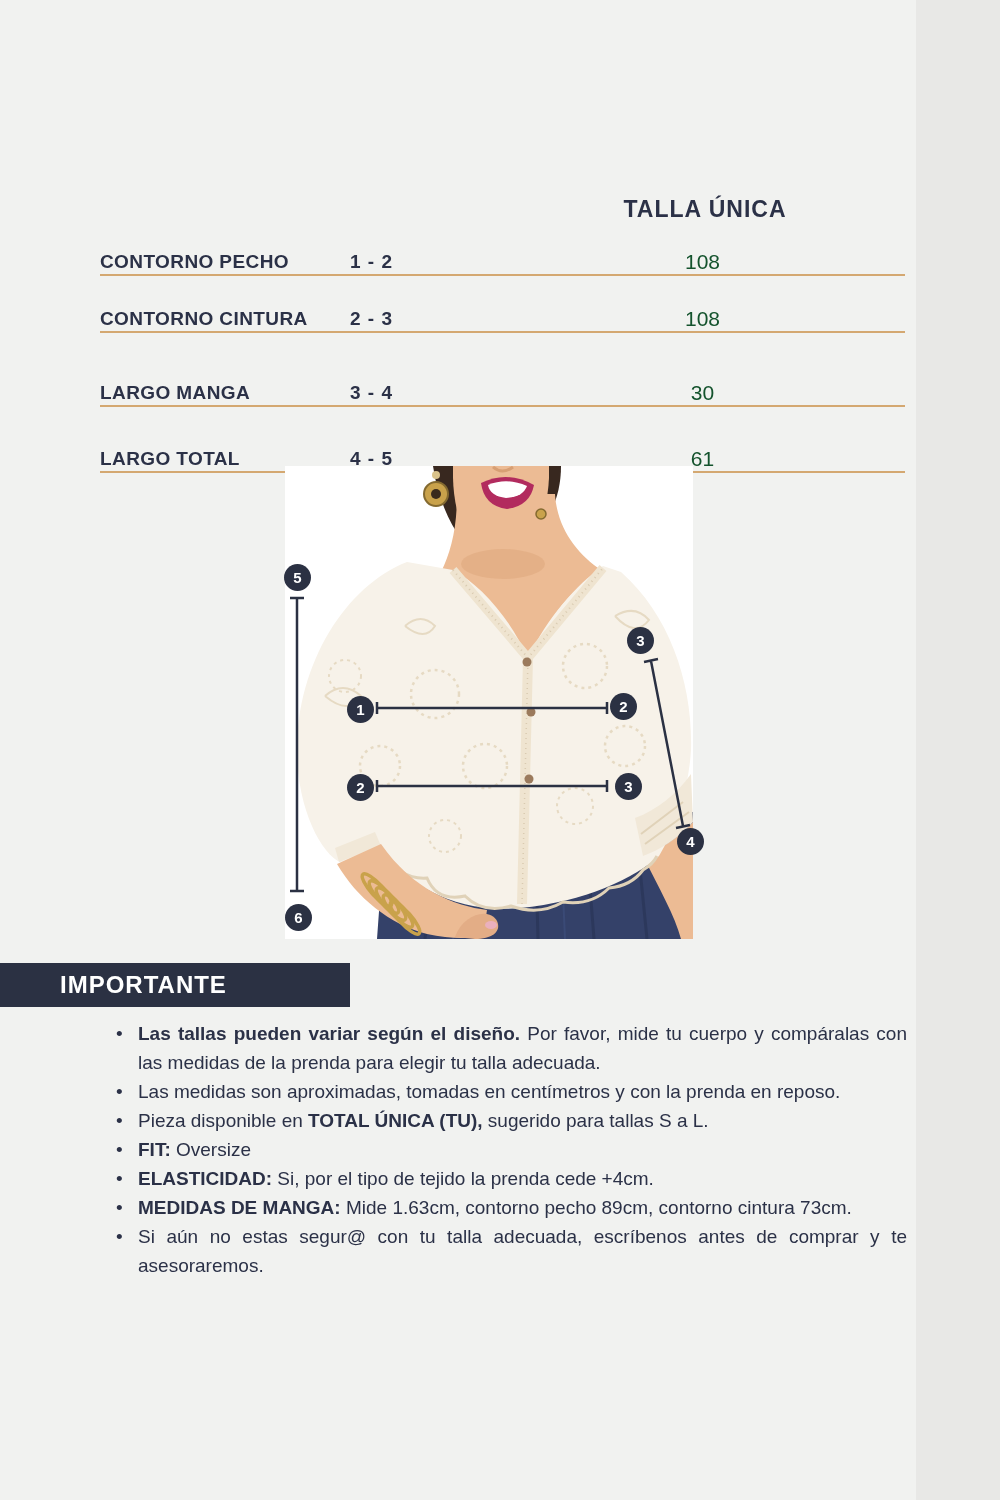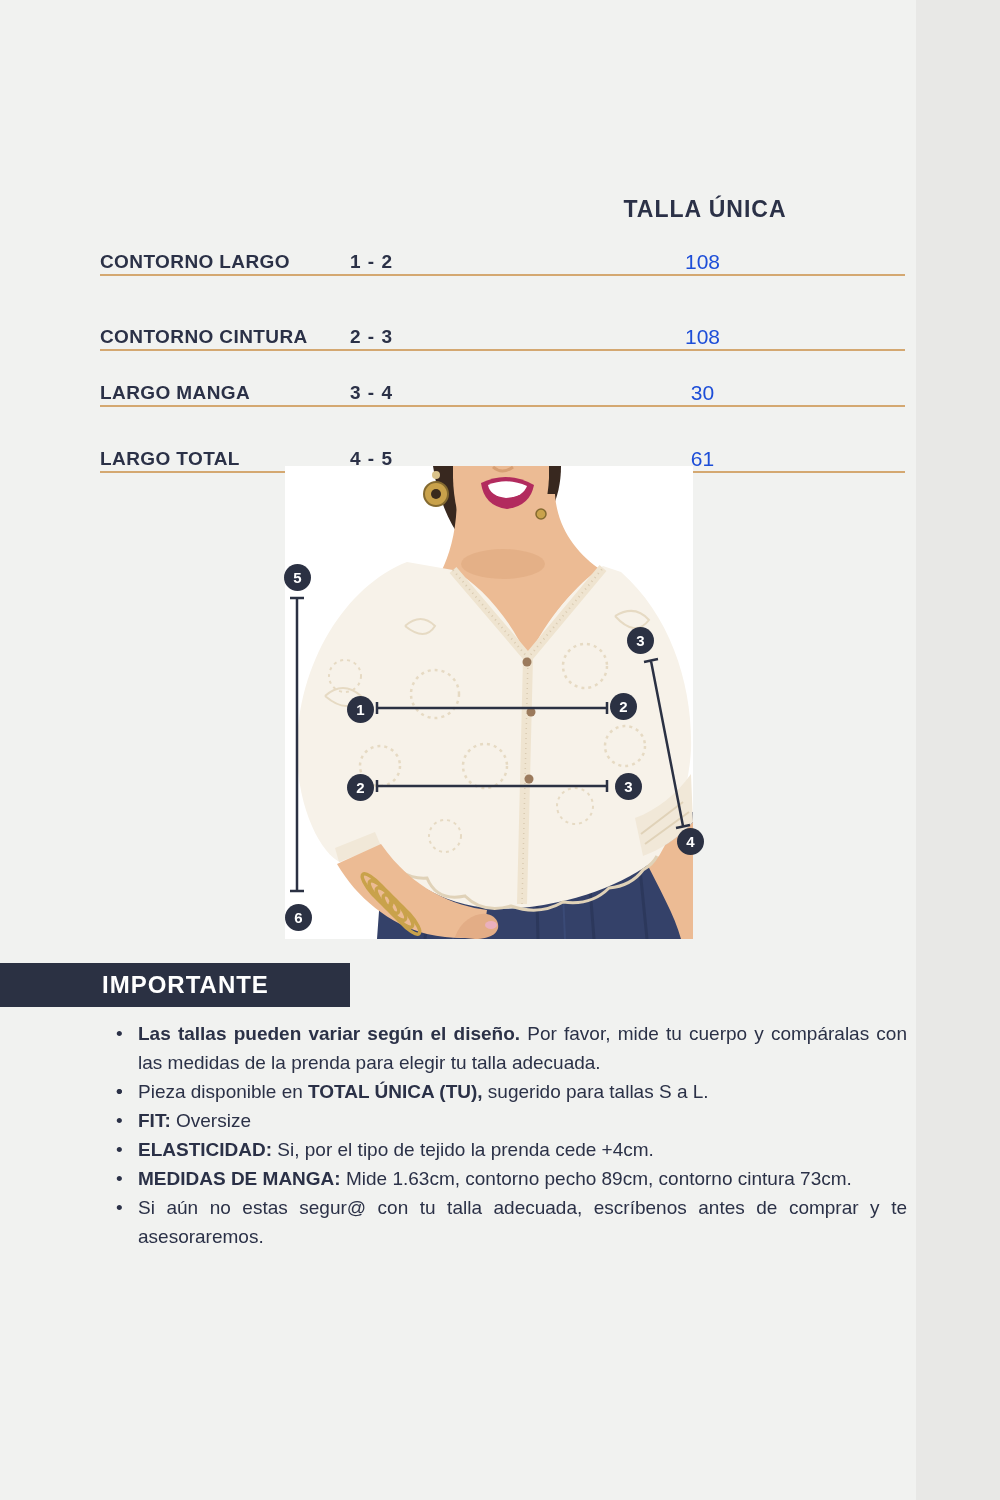--- a/index.html
+++ b/index.html
@@ -19,22 +19,22 @@
     position:absolute; left:505px; top:196px; width:400px;
     text-align:center; font-size:23px; font-weight:700; letter-spacing:1px; color:#2b3147;
   }
   .t-row {
     position:absolute; left:100px; width:805px; height:26px;
     border-bottom:2px solid #d4a871;
   }
   .t-row .lbl  { position:absolute; left:0;   top:0; font-size:19px; font-weight:700; letter-spacing:.4px; line-height:24px; }
   .t-row .rng  { position:absolute; left:250px; top:0; font-size:19px; font-weight:700; letter-spacing:1px; line-height:24px; }
   .t-row .val  { position:absolute; left:520px; top:0; width:165px; text-align:center;
-                 font-size:21px; font-weight:400; color:#1d4ed8; line-height:24px; }
-  .row-0 { top:250px; } .row-1 { top:325px; } .row-2 { top:381px; } .row-3 { top:447px; }
+                 font-size:21px; font-weight:400; color:#14532d; line-height:24px; }
+  .row-0 { top:250px; } .row-1 { top:307px; } .row-2 { top:381px; } .row-3 { top:447px; }
 
   
   .photo {
     position:absolute; left:285px; top:466px; width:408px; height:473px;
     background:#ffffff; overflow:hidden;
   }
   .photo svg { display:block; }
 
   
   .measure-lines { position:absolute; left:0; top:0; width:1000px; height:1500px; pointer-events:none; }
@@ -42,21 +42,21 @@
     position:absolute; width:27px; height:27px; border-radius:50%;
     background:#2b3143; color:#fff; font-size:15px; font-weight:700;
     display:flex; align-items:center; justify-content:center; line-height:1;
   }
 
   
   .imp-banner {
     position:absolute; left:0; top:963px; width:350px; height:44px;
     background:#2b3143; color:#ffffff;
     font-size:24px; font-weight:700; letter-spacing:1px;
-    line-height:44px; padding-left:102px;
+    line-height:44px; padding-left:60px;
   }
   .notes {
     position:absolute; left:112px; top:1019px; width:795px;
     list-style:none;
   }
   .notes li {
     position:relative; padding-left:26px;
     font-size:19px; line-height:29px; text-align:justify; color:#2b3147;
   }
   .notes li .dot {
@@ -68,21 +68,21 @@
 <body>
 
 <div class="page">
 
   <div class="stripe"></div>
 
   <div class="size-table">
     <div class="st-header">TALLA ÚNICA</div>
 
     <div class="t-row row-0">
-      <span class="lbl">CONTORNO LARGO</span>
+      <span class="lbl">CONTORNO PECHO</span>
       <span class="rng">1 - 2</span>
       <span class="val">108</span>
     </div>
     <div class="t-row row-1">
       <span class="lbl">CONTORNO CINTURA</span>
       <span class="rng">2 - 3</span>
       <span class="val">108</span>
     </div>
     <div class="t-row row-2">
       <span class="lbl">LARGO MANGA</span>
@@ -222,21 +222,21 @@
   <div class="marker" style="left:285px; top:904px;">
       <span>6</span>
     </div>
 
   <div class="imp-banner">
     <span>IMPORTANTE</span>
   </div>
 
   <ul class="notes">
     <li><span class="dot">•</span><span></span><b>Las tallas pueden variar según el diseño.</b><span> Por favor, mide tu cuerpo y compáralas con las medidas de la prenda para elegir tu talla adecuada.</span></li>
-    <li><span class="dot">•</span><b></b><span></span></li>
+    <li><span class="dot">•</span><span> Las medidas son aproximadas, tomadas en centímetros y con la prenda en reposo.</span><b></b><span></span></li>
     <li><span class="dot">•</span><span>Pieza disponible en </span><b>TOTAL ÚNICA (TU),</b><span> sugerido para tallas S a L.</span></li>
     <li><span class="dot">•</span><span></span><b>FIT:</b><span> Oversize</span></li>
     <li><span class="dot">•</span><span></span><b>ELASTICIDAD:</b><span> Si, por el tipo de tejido la prenda cede +4cm.</span></li>
     <li><span class="dot">•</span><span></span><b>MEDIDAS DE MANGA:</b><span> Mide 1.63cm, contorno pecho 89cm, contorno cintura 73cm.</span></li>
     <li><span class="dot">•</span><span>Si aún no estas segur@ con tu talla adecuada, escríbenos antes de comprar y te asesoraremos.</span><b></b><span></span></li>
   </ul>
 
 </div>
 
 </body></html>

